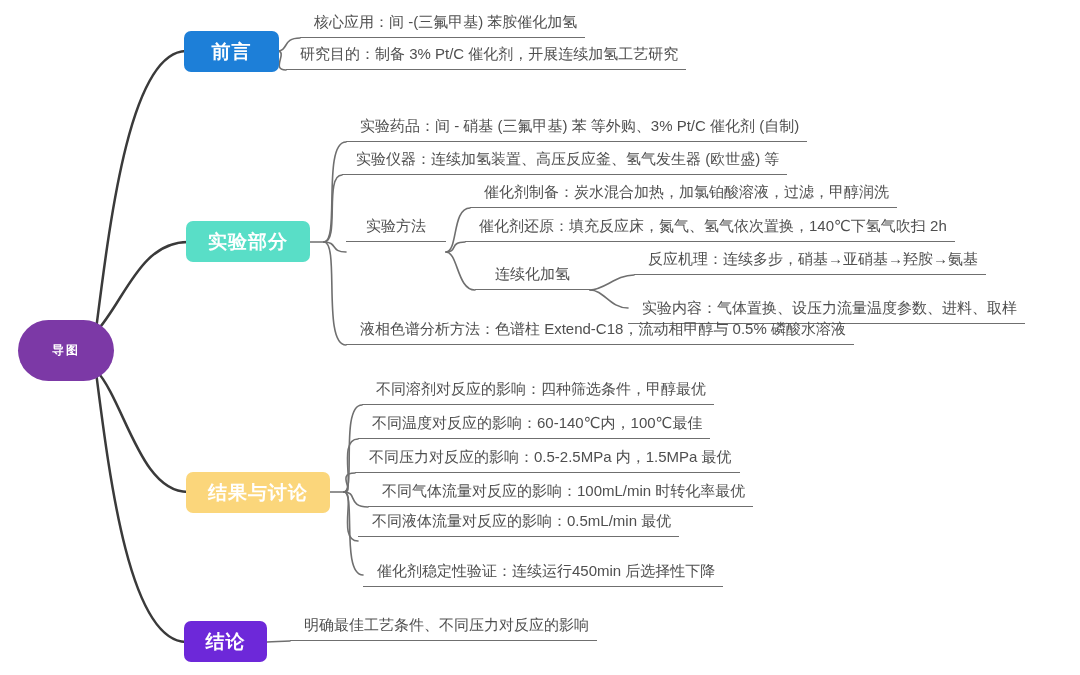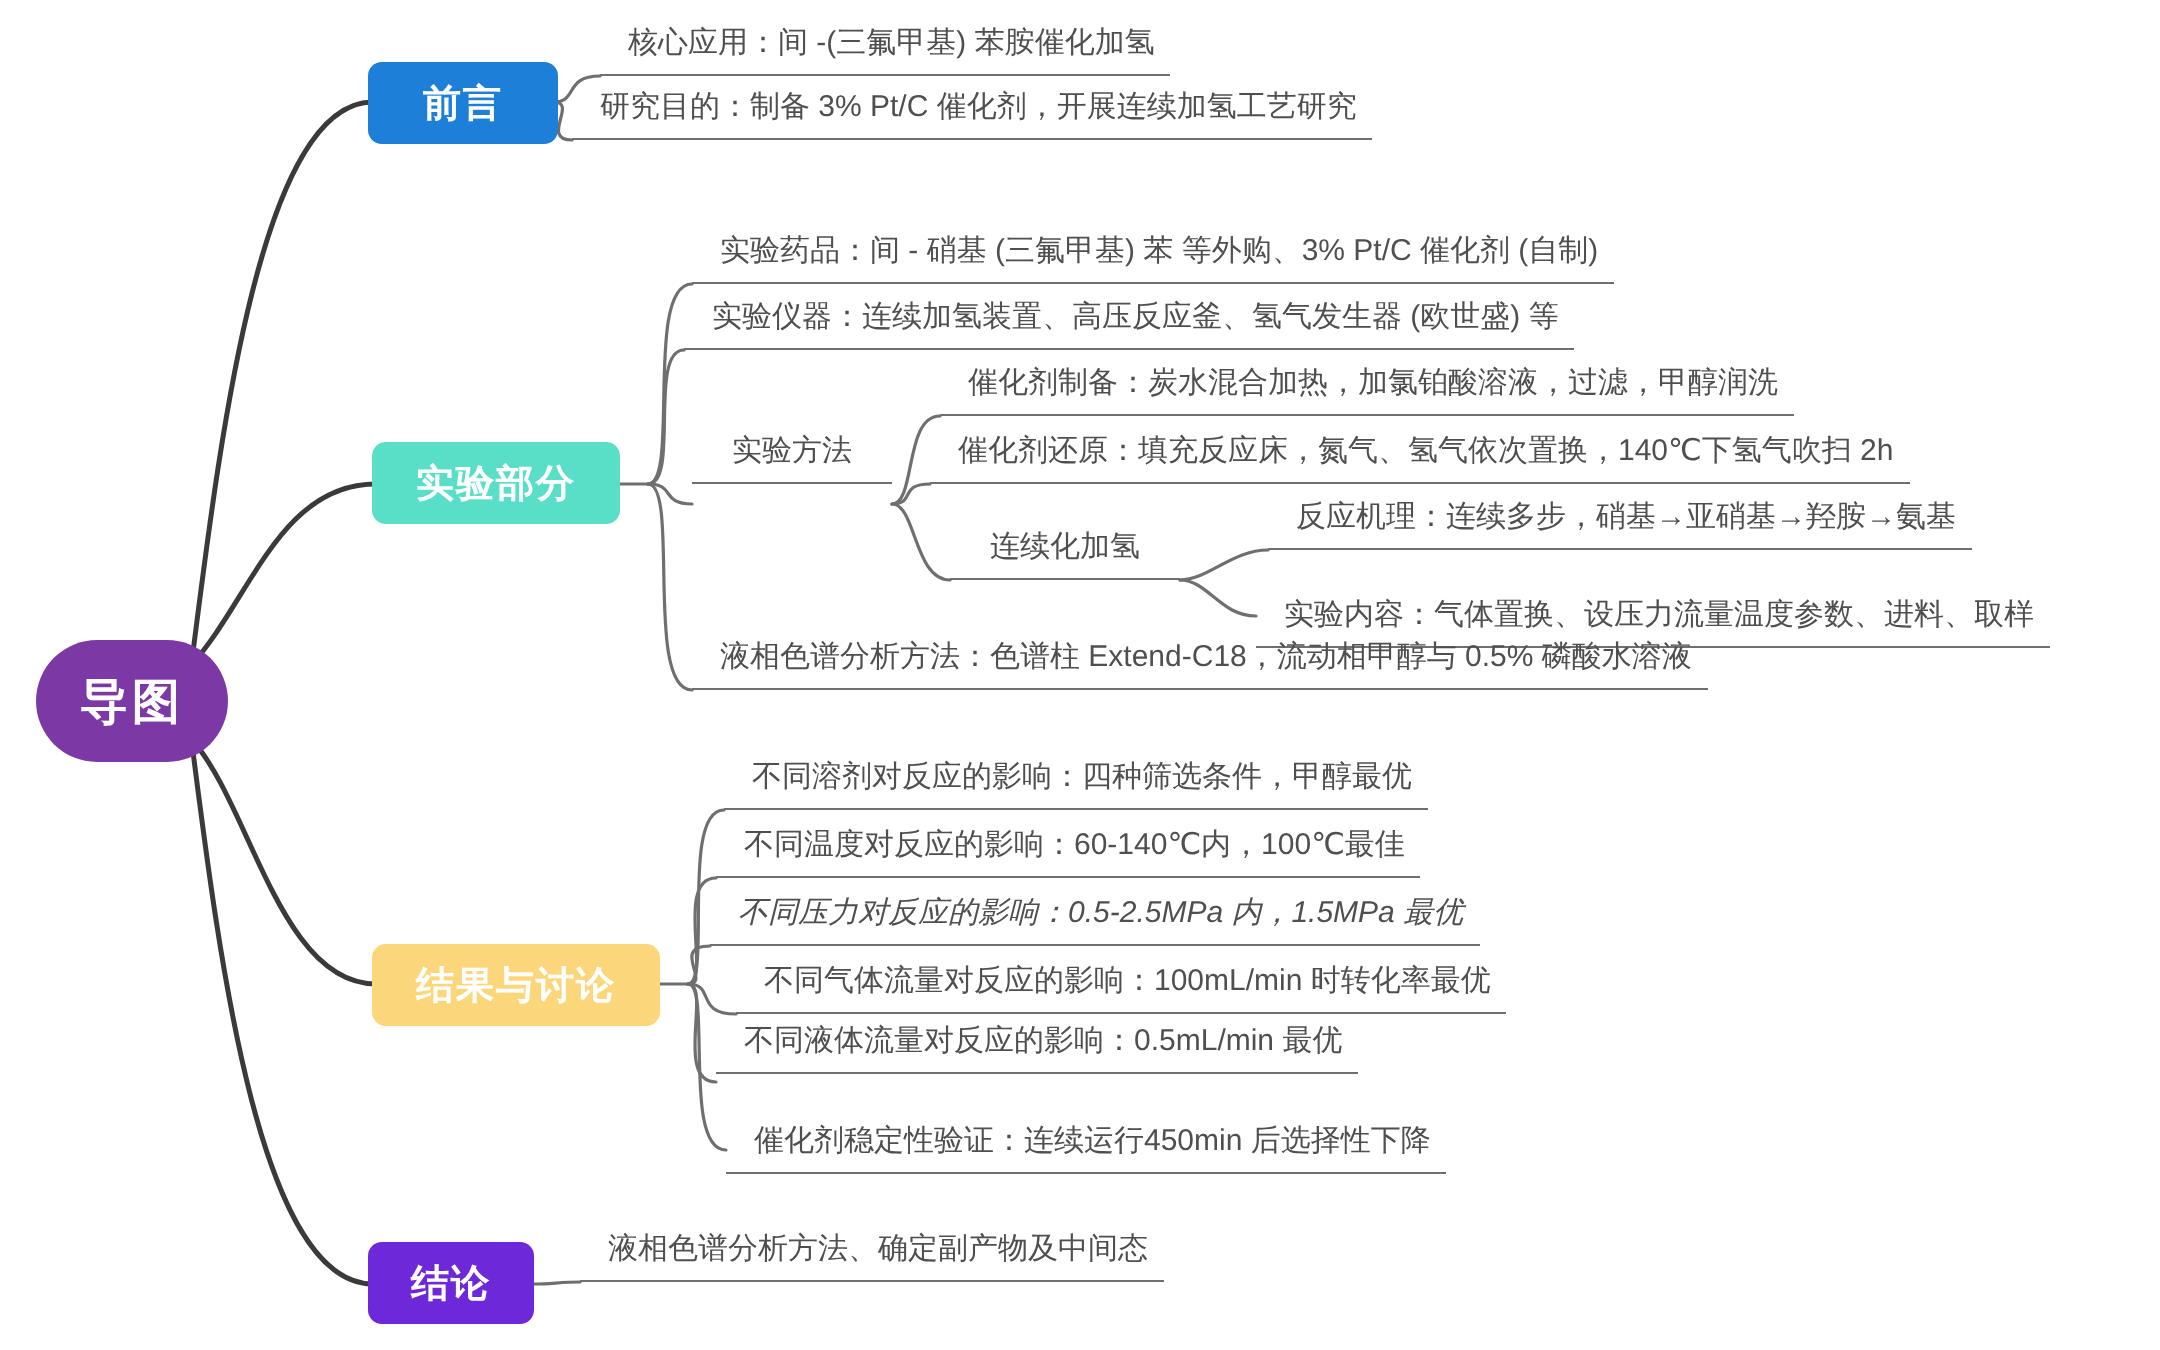--- a/index.html
+++ b/index.html
@@ -3,21 +3,21 @@
 <meta charset="utf-8">
 <style>
   html,body{margin:0;padding:0;background:#ffffff;}
   #canvas{
     position:relative;width:1080px;height:675px;background:#ffffff;overflow:hidden;
     font-family:"Liberation Sans","DejaVu Sans",sans-serif;
   }
   #wires{position:absolute;left:0;top:0;width:1080px;height:675px;}
   .root-node{
     position:absolute;display:flex;align-items:center;justify-content:center;
-    color:#fff;font-weight:bold;font-size:24px;letter-spacing:2px;
+    color:#fff;font-weight:bold;font-size:12px;letter-spacing:2px;
     border-radius:32px;box-sizing:border-box;z-index:2;
   }
   .branch-node{
     position:absolute;display:flex;align-items:center;justify-content:center;
     color:#fff;font-weight:bold;font-size:19px;letter-spacing:1px;
     border-radius:7px;box-sizing:border-box;z-index:2;
   }
   .leaf{
     position:absolute;white-space:nowrap;color:#4f4f4f;font-size:15px;line-height:20px;
     padding:0 8px 5px 14px;border-bottom:1.5px solid #6f6f6f;z-index:2;box-sizing:border-box;
@@ -94,20 +94,20 @@
   <div class="leaf center" style="left:346px;top:216px;width:100px;">实验方法</div>
   <div class="leaf" style="left:470px;top:182px;">催化剂制备：炭水混合加热，加氯铂酸溶液，过滤，甲醇润洗</div>
   <div class="leaf" style="left:465px;top:216px;">催化剂还原：填充反应床，氮气、氢气依次置换，140℃下氢气吹扫 2h</div>
   <div class="leaf center" style="left:475px;top:264px;width:115px;">连续化加氢</div>
   <div class="leaf" style="left:634px;top:249px;">反应机理：连续多步，硝基→亚硝基→羟胺→氨基</div>
   <div class="leaf" style="left:628px;top:298px;">实验内容：气体置换、设压力流量温度参数、进料、取样</div>
   <div class="leaf" style="left:346px;top:319px;">液相色谱分析方法：色谱柱 Extend-C18，流动相甲醇与 0.5% 磷酸水溶液</div>
 
   <div class="leaf" style="left:362px;top:379px;">不同溶剂对反应的影响：四种筛选条件，甲醇最优</div>
   <div class="leaf" style="left:358px;top:413px;">不同温度对反应的影响：60-140℃内，100℃最佳</div>
-  <div class="leaf" style="left:355px;top:447px;font-style:italic;">不同压力对反应的影响：0.5-2.5MPa 内，1.5MPa 最优</div>
+  <div class="leaf" style="left:355px;top:447px;">不同压力对反应的影响：0.5-2.5MPa 内，1.5MPa 最优</div>
   <div class="leaf" style="left:368px;top:481px;">不同气体流量对反应的影响：100mL/min 时转化率最优</div>
   <div class="leaf" style="left:358px;top:511px;">不同液体流量对反应的影响：0.5mL/min 最优</div>
   <div class="leaf" style="left:363px;top:561px;">催化剂稳定性验证：连续运行450min 后选择性下降</div>
 
-  <div class="leaf" style="left:290px;top:615px;">液相色谱分析方法、确定副产物及中间态</div>
+  <div class="leaf" style="left:290px;top:615px;">明确最佳工艺条件、不同压力对反应的影响</div>
 
 </div>
 
 </body></html>

